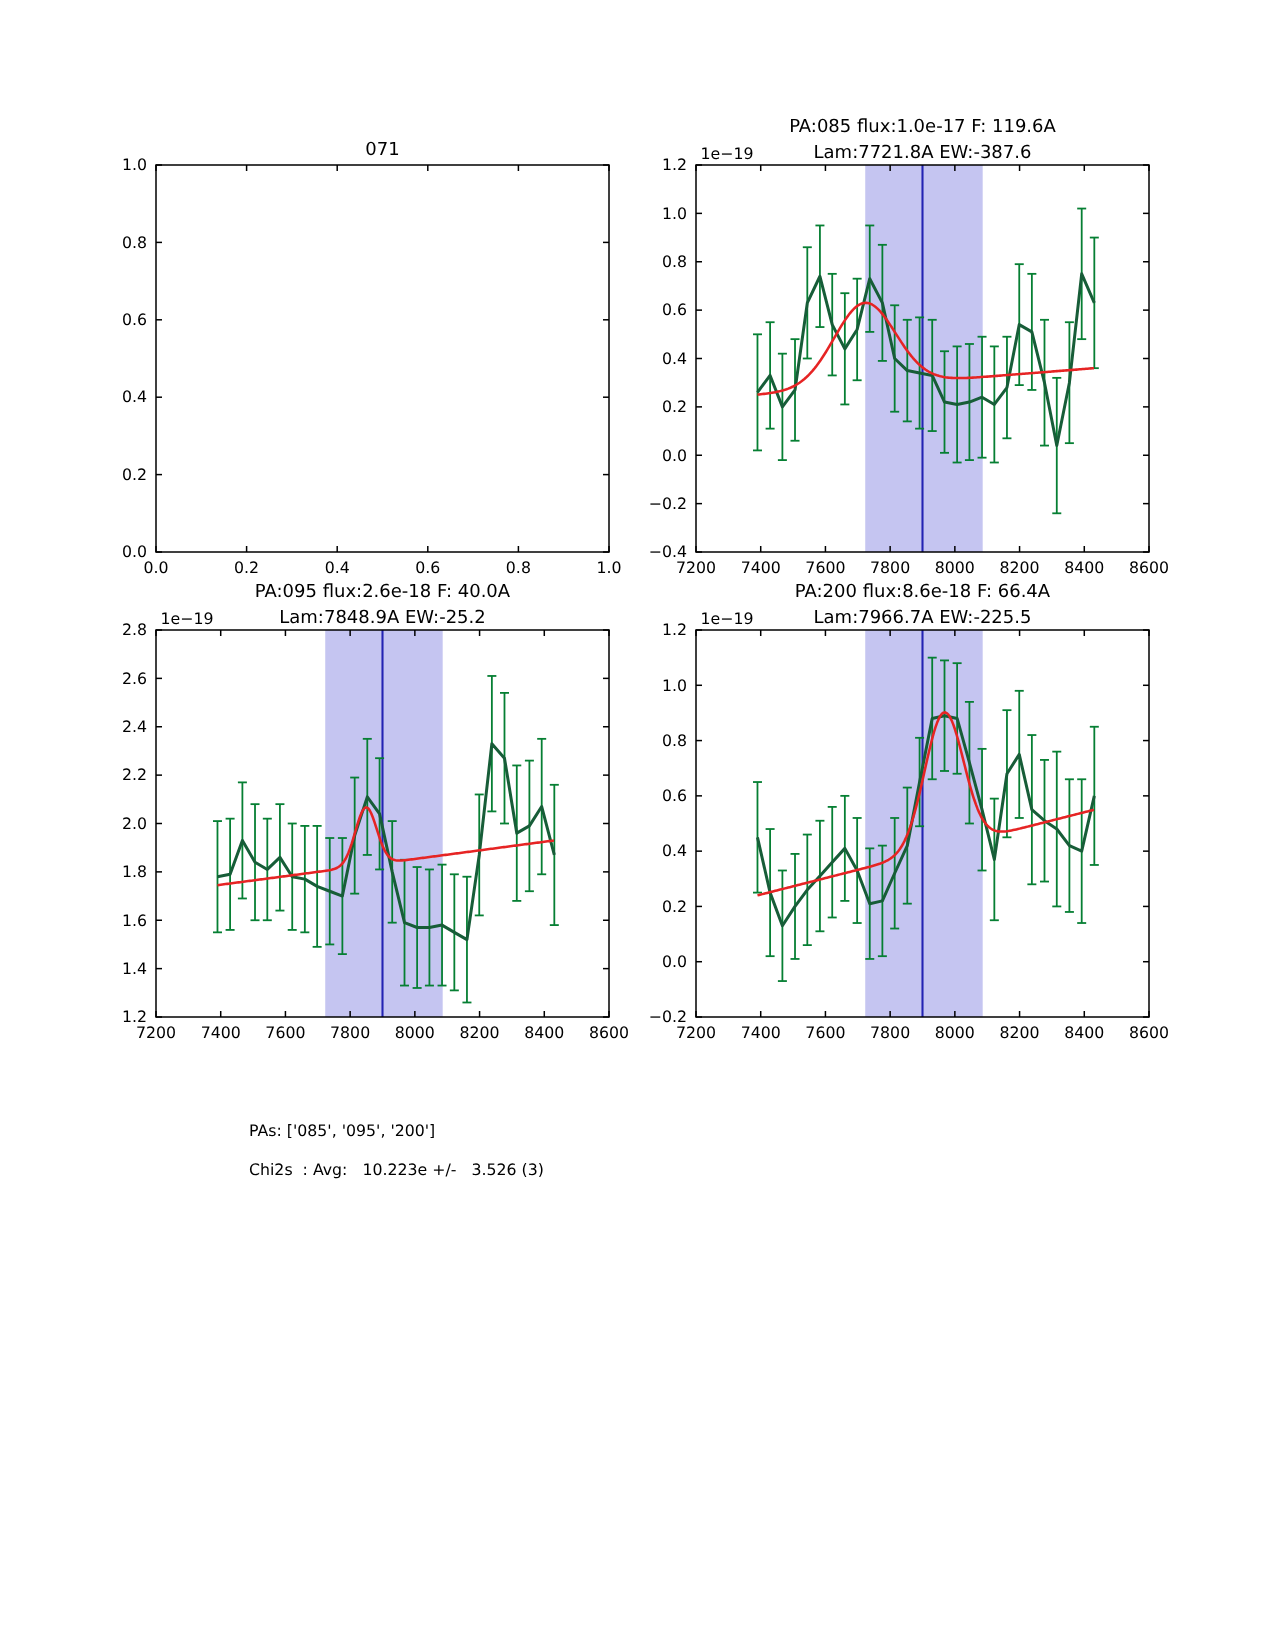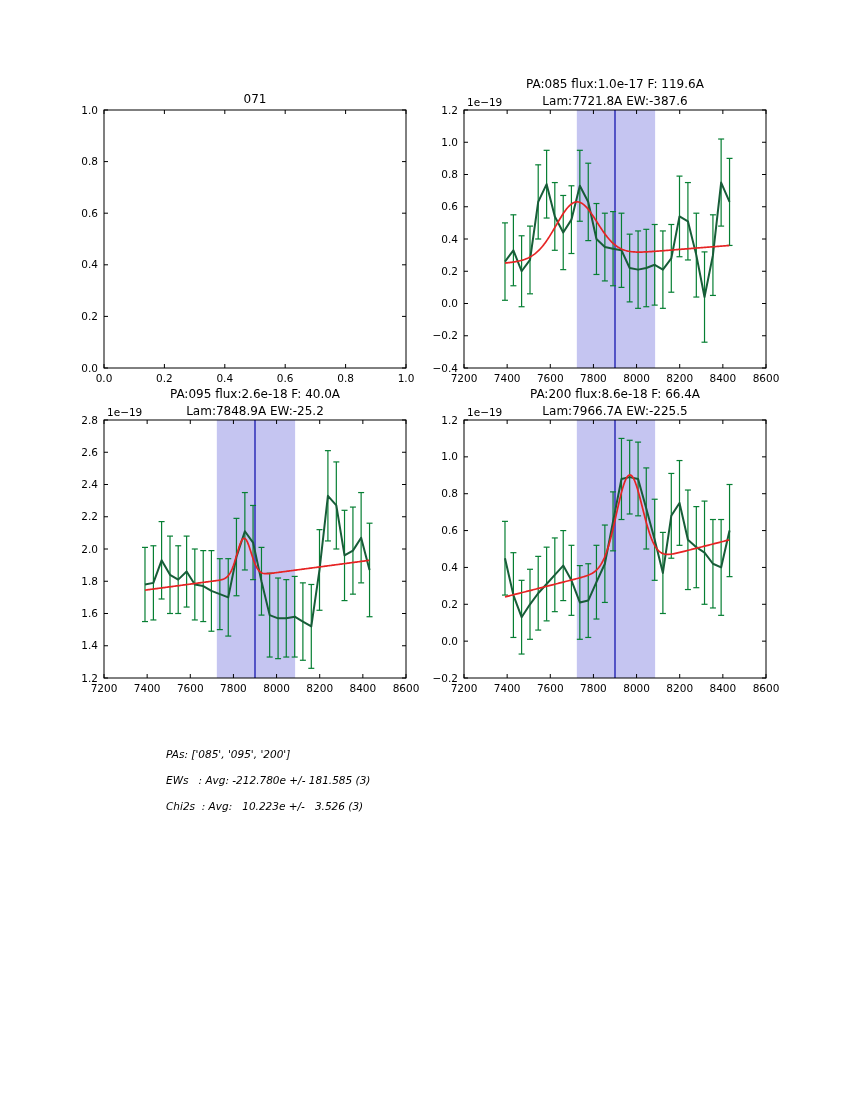--- a/index.html
+++ b/index.html
@@ -28,21 +28,20 @@
     position: absolute;
     left: 166px;
     top: 741px;
     font-size: 10.5px;
     color: #000000;
   }
   .fline {
     white-space: pre;
     line-height: 26px;
     height: 26px;
-    font-style: italic;
   }
 </style>
 </head>
 <body>
 
 <div id="fig">
   <svg id="figure-svg" width="850" height="1100">
       <g>
         <rect x="104" y="110" width="302" height="258" fill="none" stroke="#000000" stroke-width="1"></rect>
         <line x1="104" x2="104" y1="368" y2="364" stroke="#000000" stroke-width="1"></line>
@@ -511,16 +510,15 @@
         <line x1="464" x2="468" y1="420" y2="420" stroke="#000000" stroke-width="1"></line>
         <line x1="766" x2="762" y1="420" y2="420" stroke="#000000" stroke-width="1"></line>
         <text x="458" y="423.5" text-anchor="end" font-size="10.5px">1.2</text>
         <text x="467" y="416" font-size="10.5px">1e−19</text>
         <text x="615" y="398" text-anchor="middle" font-size="12px">PA:200 flux:8.6e-18 F: 66.4A</text>
         <text x="615" y="415" text-anchor="middle" font-size="12px">Lam:7966.7A EW:-225.5</text>
       </g>
     </svg>
   <div class="footer">
     <div class="fline">PAs: ['085', '095', '200']</div>
-    <div class="fline">EWs   : Avg: -212.780e +/- 181.585 (3)</div>
     <div class="fline">Chi2s  : Avg:   10.223e +/-   3.526 (3)</div>
   </div>
 </div>
 
 </body></html>

